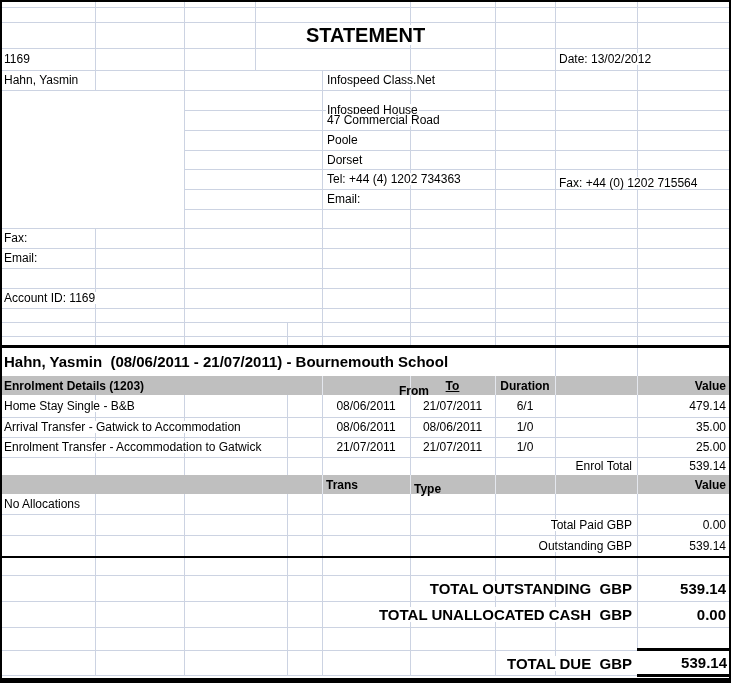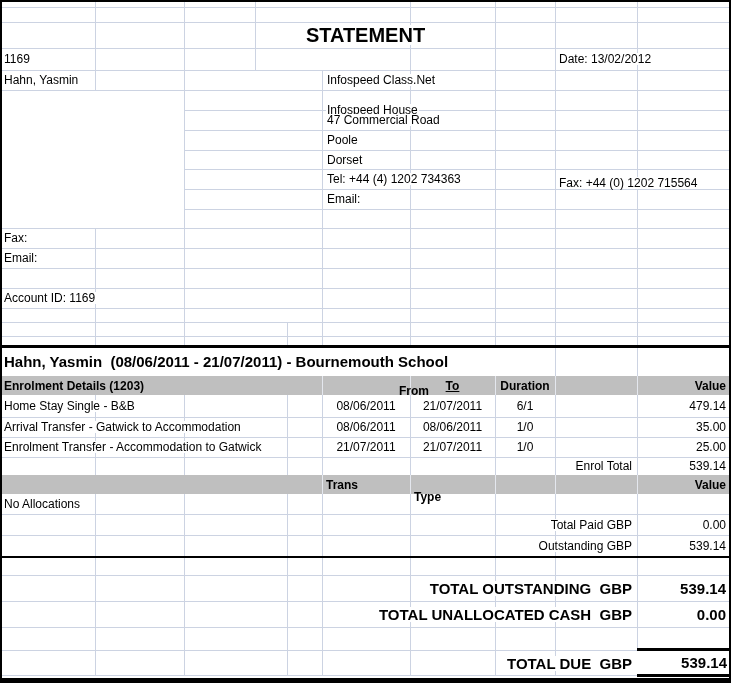--- a/index.html
+++ b/index.html
@@ -150,21 +150,21 @@
   <div class="t r" style="left:410px;top:457px;width:227px;height:18px;"><span>Enrol Total</span></div>
   <div class="t r" style="left:637px;top:457px;width:94px;height:18px;"><span>539.14</span></div>
 
   <div class="band" style="top:475px;">
     <div class="sep" style="left:322px;"></div>
     <div class="sep" style="left:410px;"></div>
     <div class="sep" style="left:495px;"></div>
     <div class="sep" style="left:555px;"></div>
     <div class="sep" style="left:637px;"></div>
     <div class="t b" style="left:325px;top:0;height:19px;"><span>Trans</span></div>
-    <div class="t b" style="left:413px;top:8px;height:27px;"><span>Type</span></div>
+    <div class="t b" style="left:413px;top:0;height:27px;"><span>Type</span></div>
     <div class="t b r" style="left:637px;top:0;width:94px;height:19px;"><span>Value</span></div>
   </div>
 
   <div class="t" style="left:3px;top:494px;height:20px;"><span>No Allocations</span></div>
   <div class="t r" style="left:410px;top:514px;width:227px;height:21px;"><span>Total Paid GBP</span></div>
   <div class="t r" style="left:637px;top:514px;width:94px;height:21px;"><span>0.00</span></div>
   <div class="t r" style="left:410px;top:535px;width:227px;height:21px;"><span>Outstanding GBP</span></div>
   <div class="t r" style="left:637px;top:535px;width:94px;height:21px;"><span>539.14</span></div>
 
   <div class="blk" style="left:0;top:556px;width:731px;height:2px;"></div>

